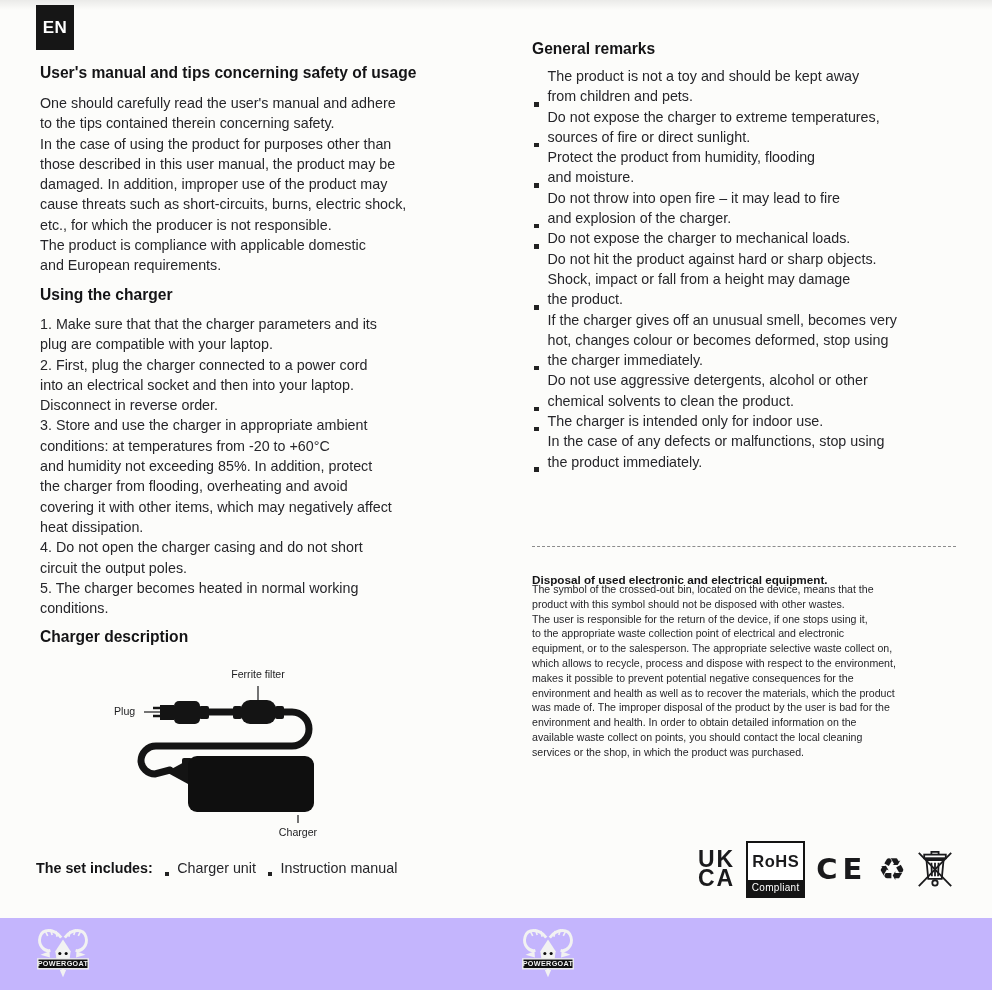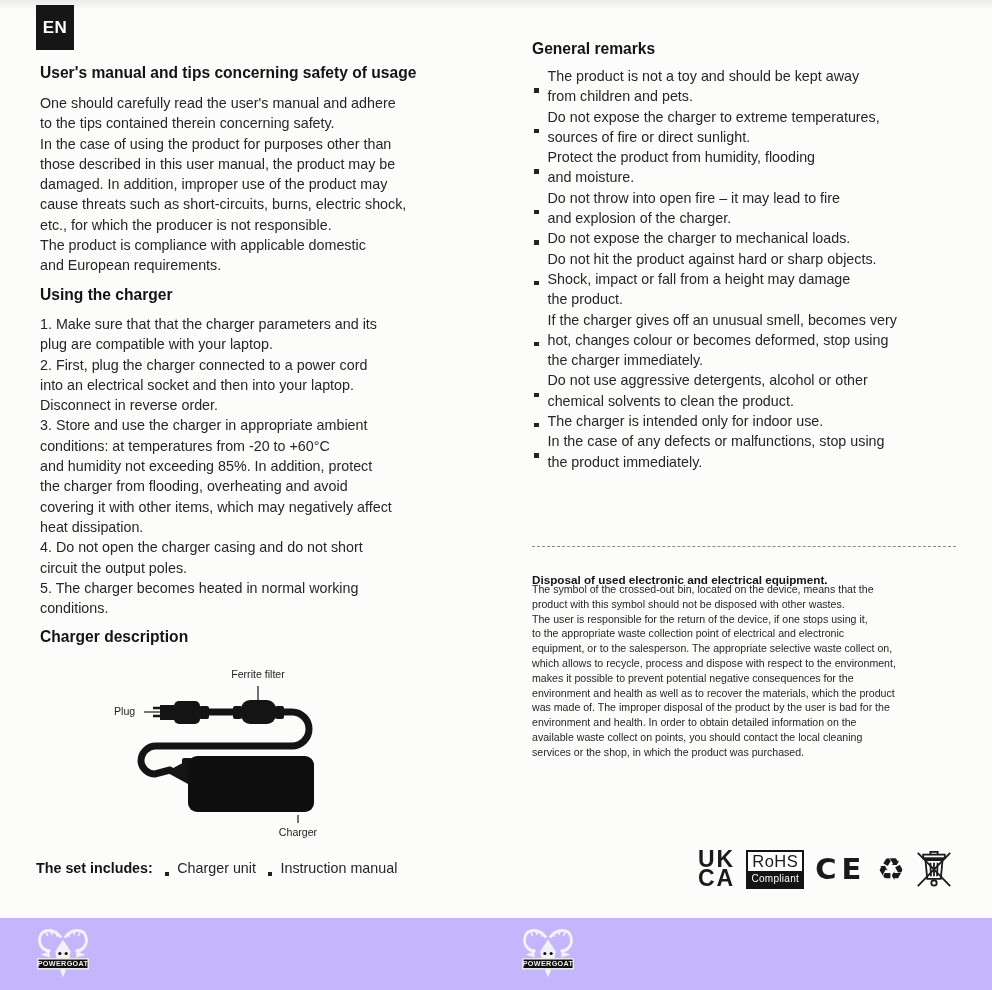--- a/index.html
+++ b/index.html
@@ -17,21 +17,21 @@
     left:36px; top:5px; width:38px; height:45px; background:#161616; color:#ffffff;
     display:flex; align-items:center; justify-content:center;
     font-weight:bold; font-size:17px; letter-spacing:0.5px;
   }
   .h1{font-weight:bold; font-size:15.6px; color:#141416;}
   .body-text{font-size:14.3px; line-height:20.3px; white-space:pre-line;}
   .left-col{left:20px; width:452px;margin-left:20px;}
   .right-col{left:532px; width:424px;}
 
   
-  .brow{display:flex; align-items:center;}
+  .brow{display:flex; align-items:flex-end;}
   .bsq{flex:none; width:4.5px; height:4.5px; background:#222; margin:8px 9px 0 2px;}
   .btext{white-space:pre-line; font-size:14.3px; line-height:20.3px;}
 
   
   .dashed-sep{border:none; border-top:1.5px dashed #8c8c8c; margin:0;}
   .small-h{font-weight:bold; font-size:11.7px; color:#141416;}
   .small-text{font-size:10.6px; line-height:14.8px; white-space:pre-line;}
 
   
   .diagram-wrap{left:36px; top:655px; width:440px; height:195px;}
@@ -39,21 +39,21 @@
 
   
   .set-row{left:36px; top:860px; display:flex; align-items:flex-end; font-size:14.3px;}
   .set-row .lbl{font-weight:bold; color:#141416;}
   .set-row .bsq{margin:1px 8px 0 12px;}
 
   
   .cert-row{left:698px; top:841px; width:268px; height:56px; display:flex; align-items:center; gap:11px; color:#1a1a1c;}
   .ukca{font-weight:bold; font-size:23px; line-height:19.5px; letter-spacing:2px; text-align:center;}
   .rohs{border:2.5px solid #141414; text-align:center; background:#fff;}
-  .rohs-t{font-weight:normal; font-size:16.5px; padding:0 4px; letter-spacing:0.5px;}
+  .rohs-t{font-weight:bold; font-size:16.5px; padding:9px 4px; letter-spacing:0.5px;}
   .rohs-b{background:#141414; color:#fff; font-size:10px; padding:2px 3px 3px; letter-spacing:0.3px;}
   .ce{font-family:"DejaVu Sans", sans-serif; font-size:29px; font-weight:600; letter-spacing:5px;}
   .recycle{font-family:"DejaVu Sans", sans-serif; font-size:31px; line-height:31px;}
 
   
   .footer{left:0; top:918px; width:992px; height:72px; background:#c4b5fd;text-align:center;}
   .goat{position:absolute; top:4px;}
 </style>
 </head>
 <body>

